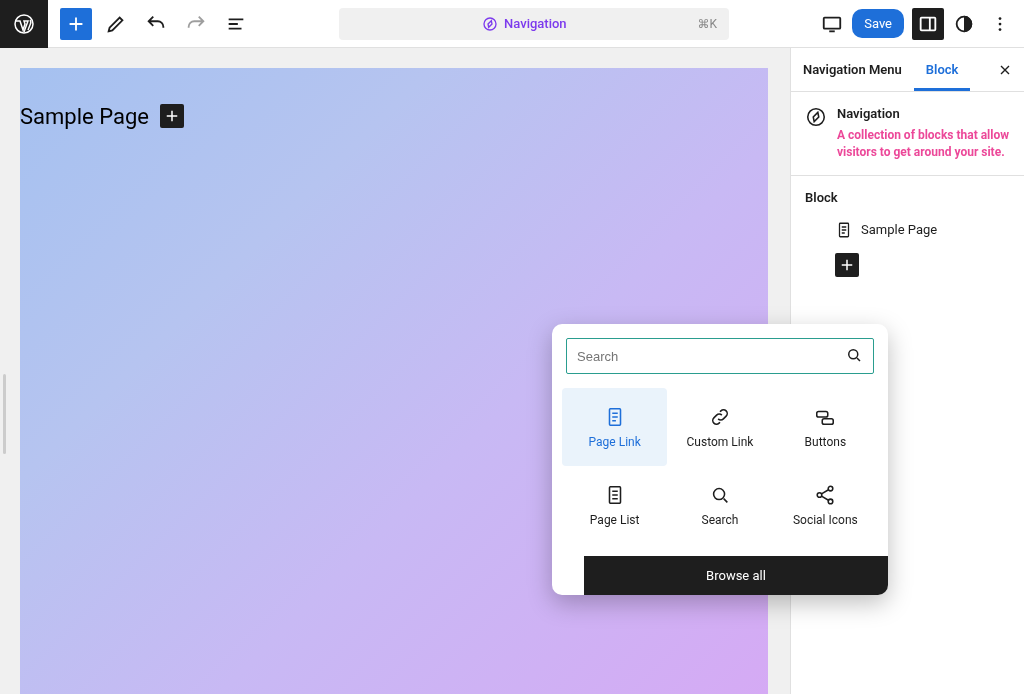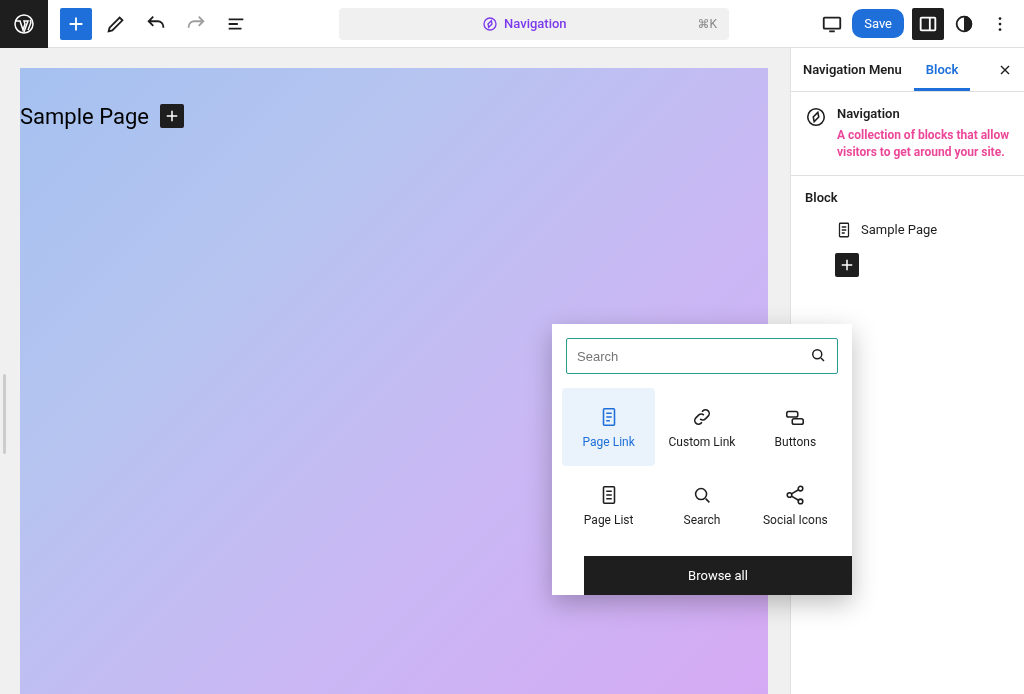--- a/index.html
+++ b/index.html
@@ -27,21 +27,21 @@
 
 .main { display: flex; height: calc(694px - 48px); }
 .canvas-wrap { flex: 1; padding: 20px 0 0 20px; position: relative; }
 .canvas { width: 748px; height: 626px; background: linear-gradient(135deg, #a5c1f0 0%, #b6c4f0 30%, #c8b9f4 60%, #d5aaf4 100%); position: relative; }
 .page-link { position: absolute; top: 36px; left: 0; font-size: 22px; font-weight: 400; color: #000; }
 .add-appender { position: absolute; top: 36px; left: 140px; width: 24px; height: 24px; background: #1e1e1e; display: flex; align-items: center; justify-content: center; color: #fff; border-radius: 2px; cursor: pointer; }
 .add-appender svg { width: 18px; height: 18px; }
 .scroll-hint { position: absolute; left: 3px; top: 326px; width: 3px; height: 80px; background: #ccc; border-radius: 2px; }
 
 
-.inserter { position: absolute; top: 276px; left: 552px; width: 300px; background: #fff; border-radius: 0; box-shadow: 0 8px 24px rgba(0,0,0,0.25); overflow: hidden; }
+.inserter { position: absolute; top: 276px; left: 552px; width: 336px; background: #fff; border-radius: 10px; box-shadow: 0 8px 24px rgba(0,0,0,0.25); overflow: hidden; }
 .inserter-search { padding: 14px; }
 .search-field { width: 100%; height: 36px; border: 1.5px solid #2a9d8f; border-radius: 2px; display: flex; align-items: center; padding: 0 10px; }
 .search-input { flex: 1; border: none; outline: none; font-size: 13px; background: transparent; }
 .search-input::placeholder { color: #757575; }
 .search-icon { color: #1e1e1e; }
 .inserter-grid { display: grid; grid-template-columns: repeat(3, 1fr); padding: 0 10px 12px; gap: 0; }
 .block-item { display: flex; flex-direction: column; align-items: center; justify-content: center; padding: 4px 4px; border-radius: 4px; cursor: pointer; gap: 6px; height: 78px; }
 .block-item.active { background: #eaf3fb; color: #1e6fd9; }
 .block-item .bi-icon { width: 24px; height: 24px; display: flex; align-items: center; justify-content: center; }
 .block-item .bi-label { font-size: 12px; text-align: center; }

